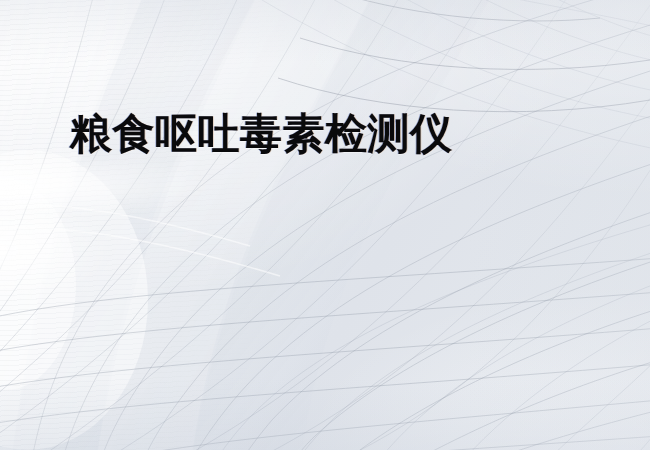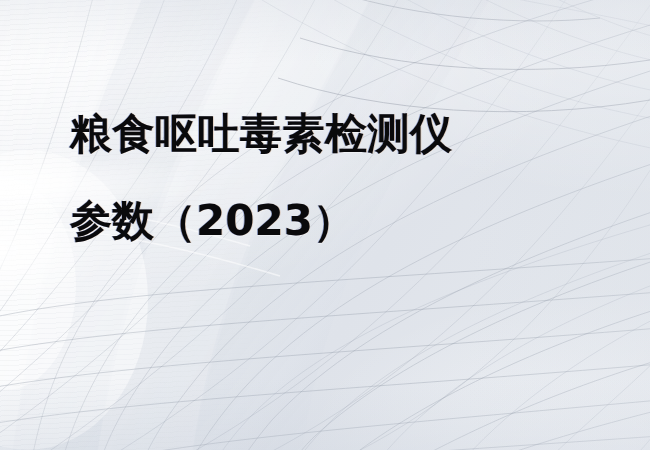--- a/index.html
+++ b/index.html
@@ -255,16 +255,15 @@
       </g>
     </svg>
   </div>
 
   <div class="bg-layer" id="bg-striations"></div>
   <div class="bg-layer" id="bg-sweep"></div>
   <div class="bg-layer" id="bg-vignette"></div>
 
   <div id="title-block">
     <div class="title-line" id="title-line-1">粮食呕吐毒素检测仪</div>
-    <div class="title-line" id="title-line-2">参数（2023）</div>
   </div>
 
 </div>
 
 </body></html>

